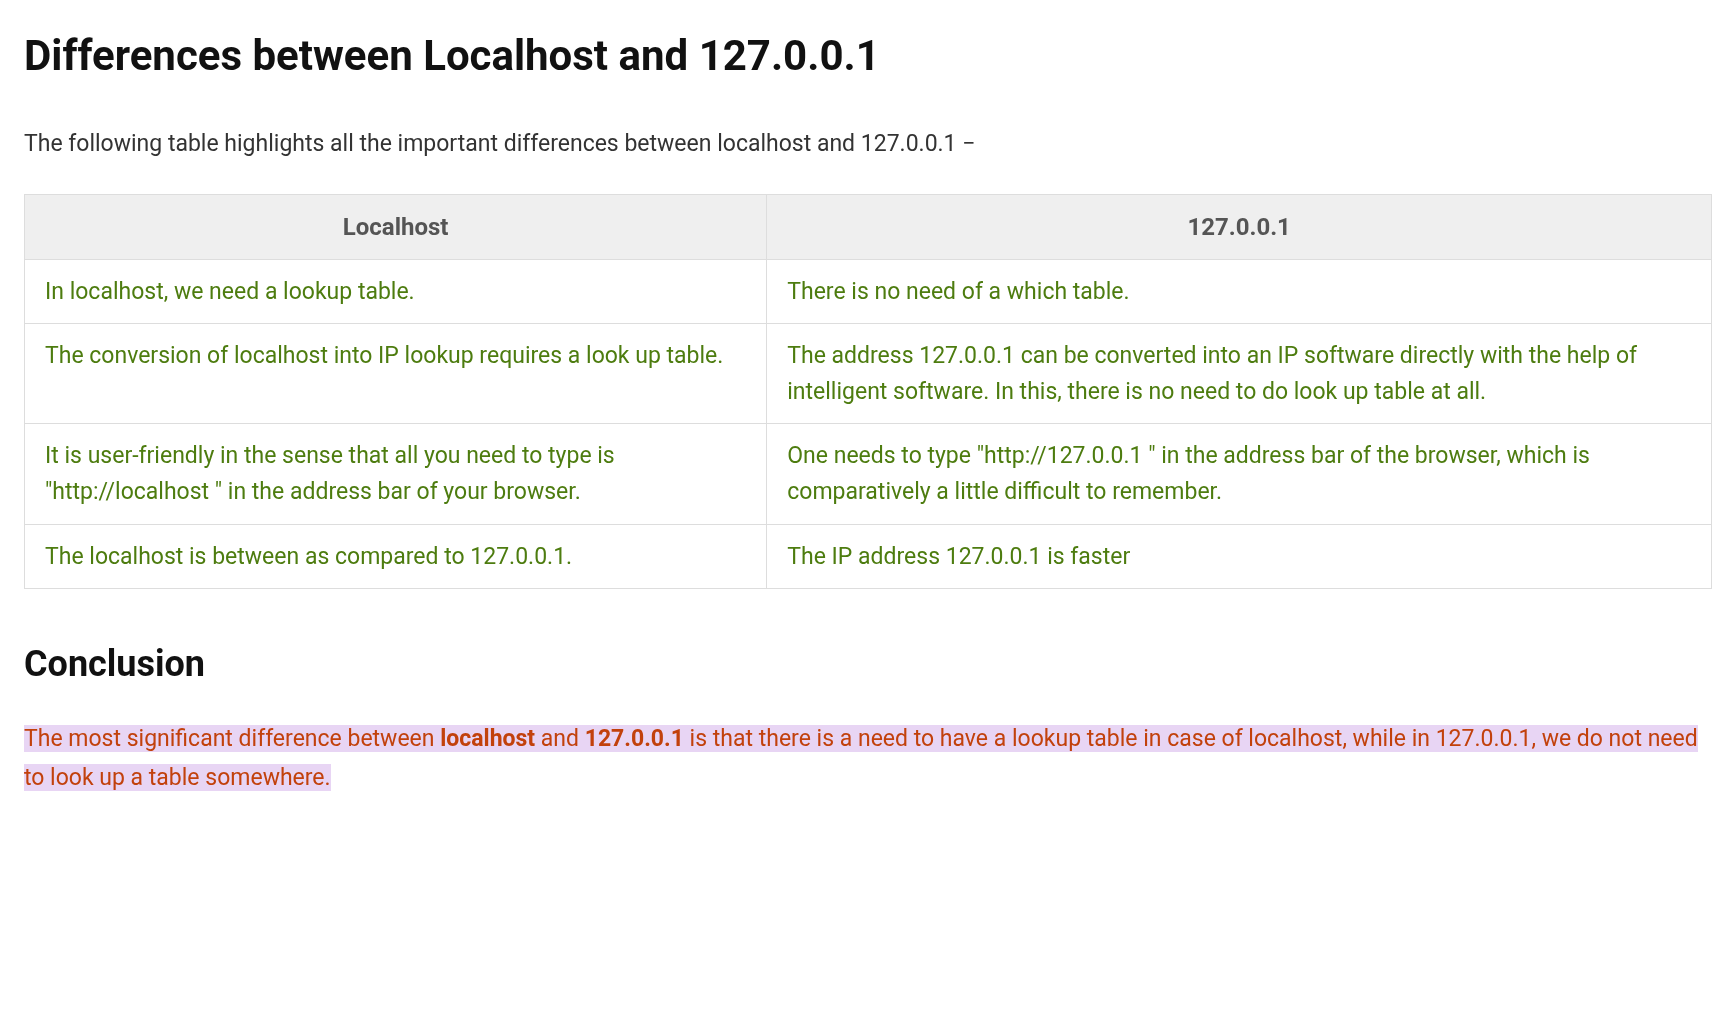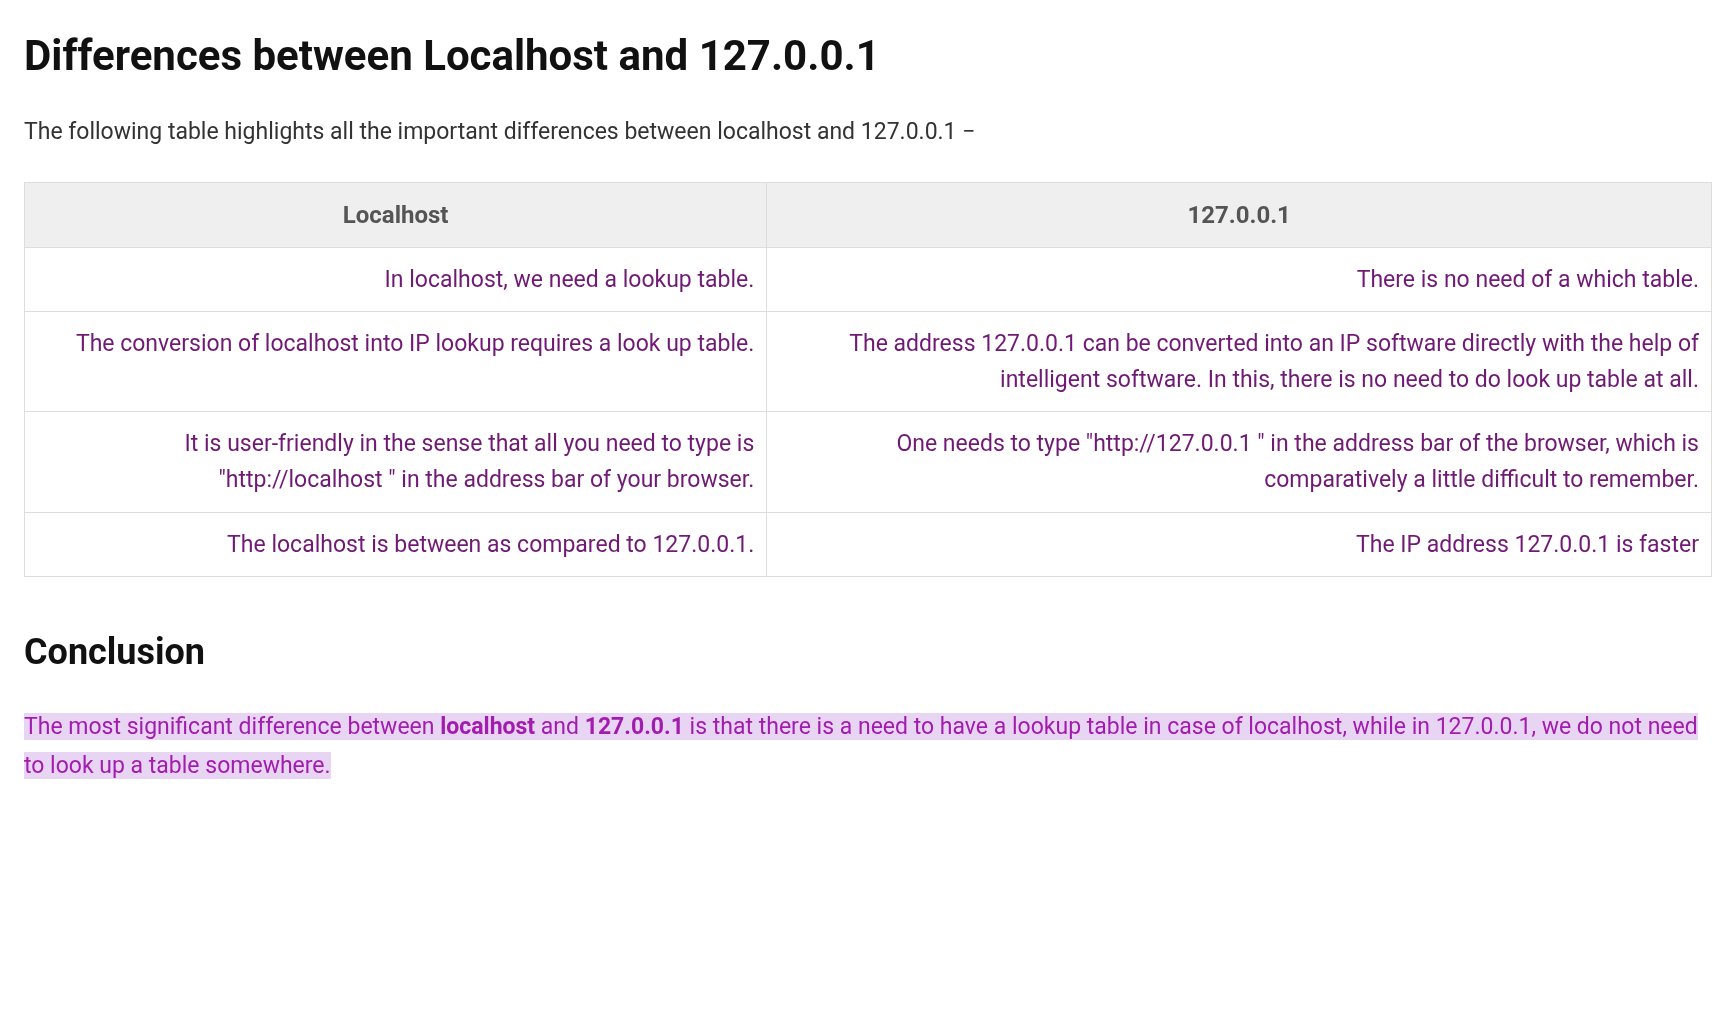--- a/index.html
+++ b/index.html
@@ -10,21 +10,21 @@
     body {
       font-family: -apple-system, BlinkMacSystemFont, "Segoe UI", Roboto, "Helvetica Neue", Arial, sans-serif;
       padding: 24px;
       color: #1a1a1a;
       font-size: 22px;
       line-height: 1.5;
     }
     h2 {
       font-size: 42px;
       font-weight: 700;
-      margin-bottom: 28px;
+      margin-bottom: 40px;
       color: #111;
     }
     .intro-text {
       color: #333;
       margin-bottom: 32px;
       font-size: 23px;
     }
     table {
       width: 100%;
       border-collapse: collapse;
@@ -33,41 +33,40 @@
     th {
       background-color: #efefef;
       color: #555;
       font-weight: 700;
       text-align: center;
       padding: 14px 16px;
       border: 1px solid #ddd;
       font-size: 24px;
     }
     td {
-      padding: 14px 12px;
+      padding: 14px 20px;
       border: 1px solid #ddd;
       vertical-align: top;
-      color: #701a75;
+      color: #4d7c0f;
       font-size: 23px;
       line-height: 1.55;
-      text-align: right;
     }
     td:first-child {
       width: 44%;
     }
     .conclusion-heading {
       font-size: 36px;
       font-weight: 700;
       margin-bottom: 28px;
       color: #111;
     }
     .conclusion-text {
       font-size: 23px;
       line-height: 1.7;
-      color: #a21caf;
+      color: #c2410c;
     }
     .highlight {
       background-color: #e8d5f4;
     }
     .bold {
       font-weight: 700;
     }
   </style>
 </head>
 <body>

